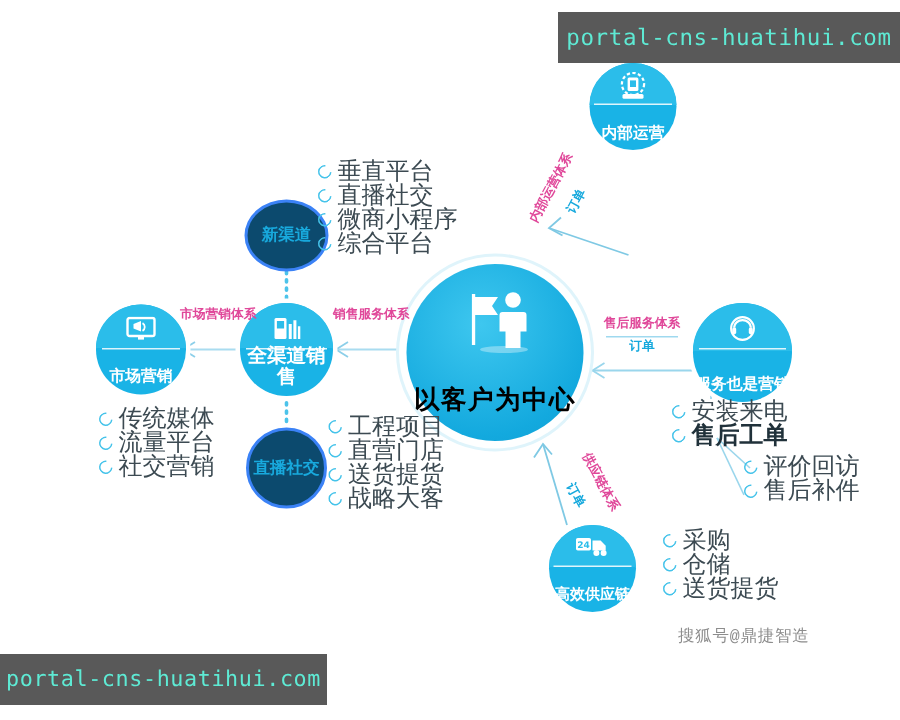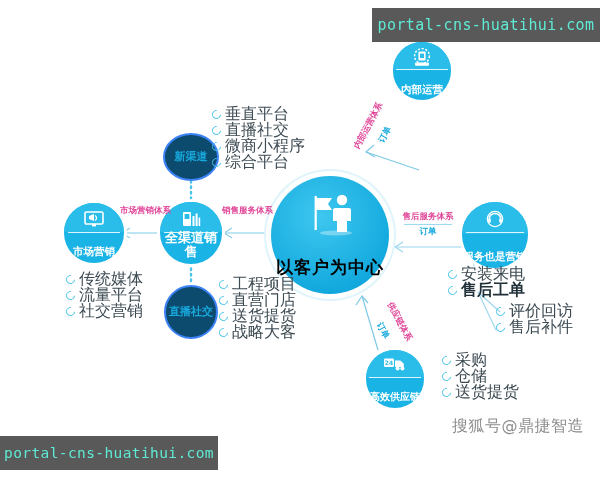--- a/index.html
+++ b/index.html
@@ -49,22 +49,22 @@
      border-radius:50%;border-right-color:transparent;transform:rotate(-40deg);box-sizing:border-box;}
   .bitem .txt{font-size:16px;color:#3c4a52;}
   .bitem.strong .txt{font-weight:bold;color:#20313a;}
 
   
   .wm{position:absolute;background:#595959;color:#5eead4;
       font-family:"DejaVu Sans Mono","Liberation Mono",monospace;
       display:flex;align-items:center;justify-content:center;letter-spacing:.4px;}
   #wm-top{left:372px;top:8px;width:228px;height:34px;font-size:15px;}
   #wm-bottom{left:0px;top:436px;width:218px;height:34px;font-size:14.5px;}
-  #credit{position:absolute;left:452px;top:416px;font-size:16px;color:#8d8d8d;
-          letter-spacing:.5px;filter:blur(.35px);}
+  #credit{position:absolute;left:452px;top:416px;font-size:11px;color:#8d8d8d;
+          letter-spacing:.5px;filter:blur(.35px);font-family:Liberation Mono, monospace;}
 </style>
 </head>
 <body>
 
 <div id="stage">
 
   <svg id="wires" viewBox="0 0 600 480">
 
     <line x1="122" y1="233" x2="158" y2="233" stroke="#a9dcf0" stroke-width="1.3"></line>
 

